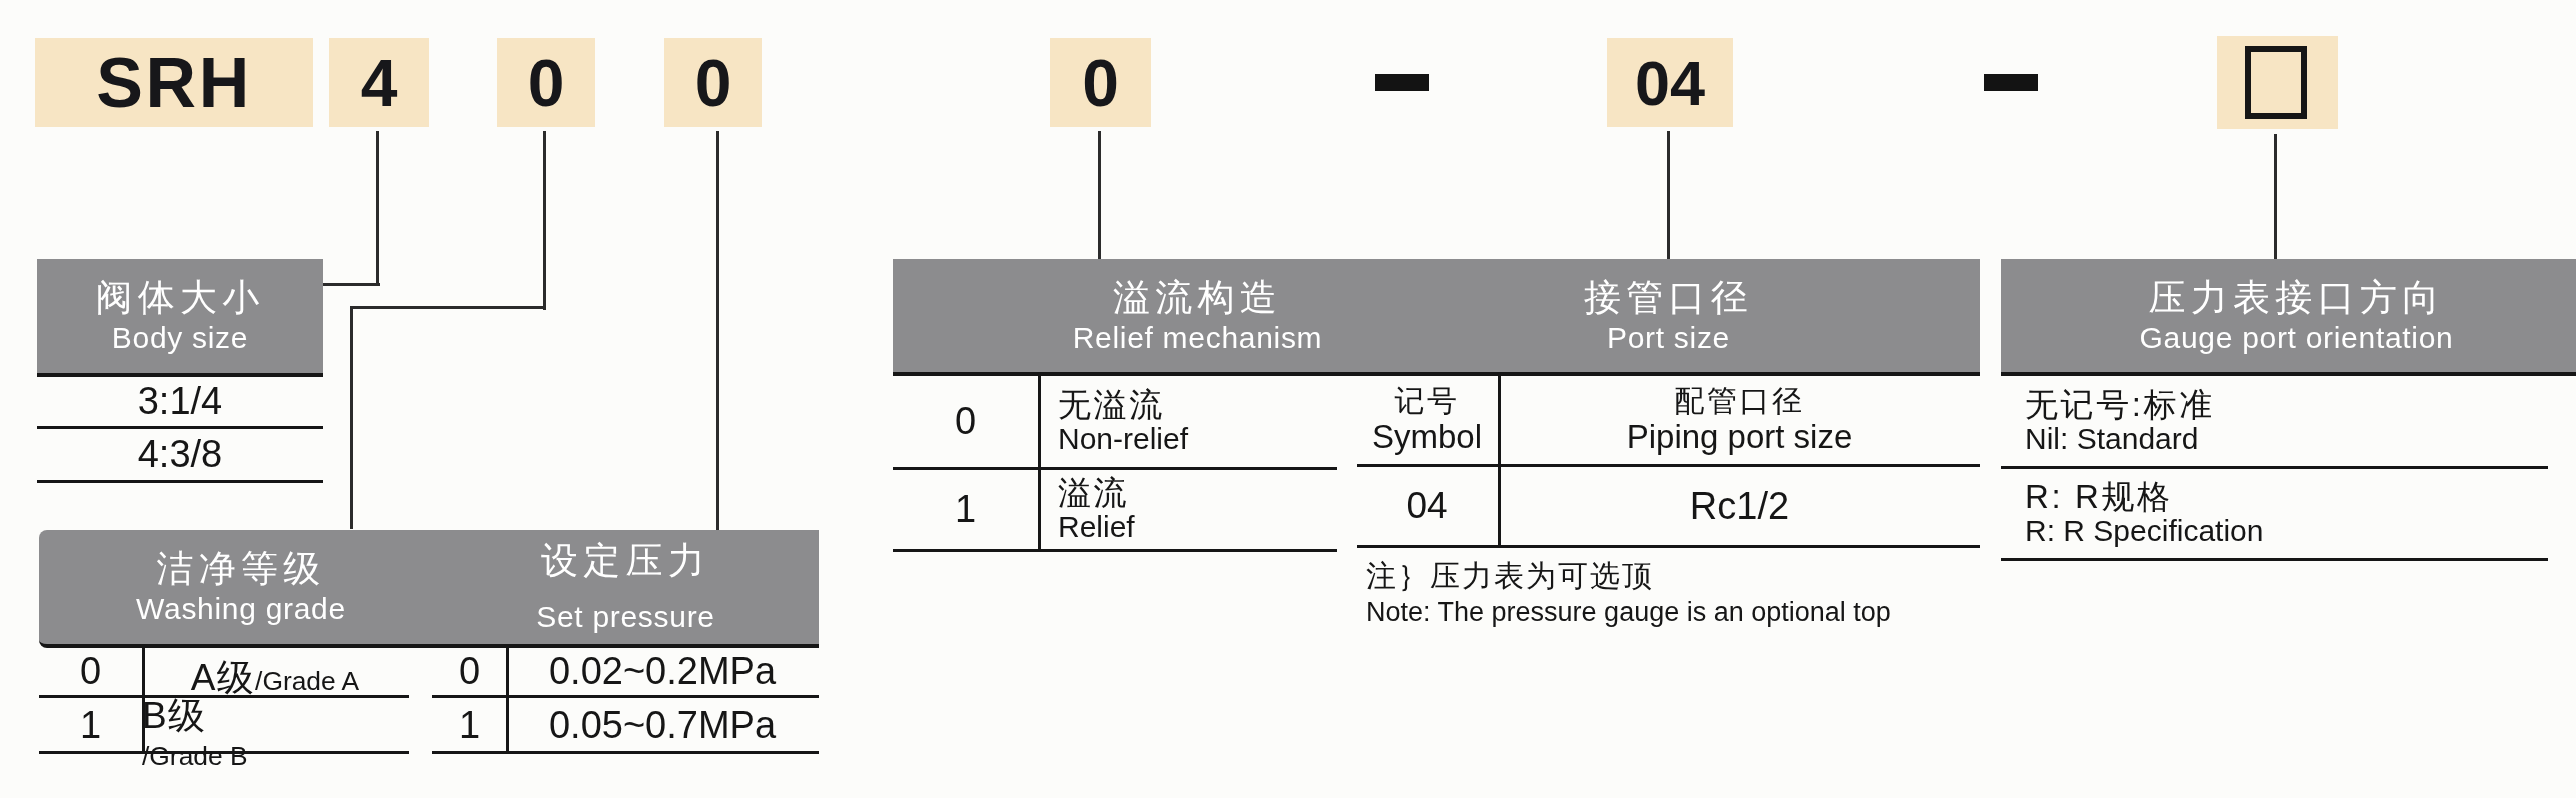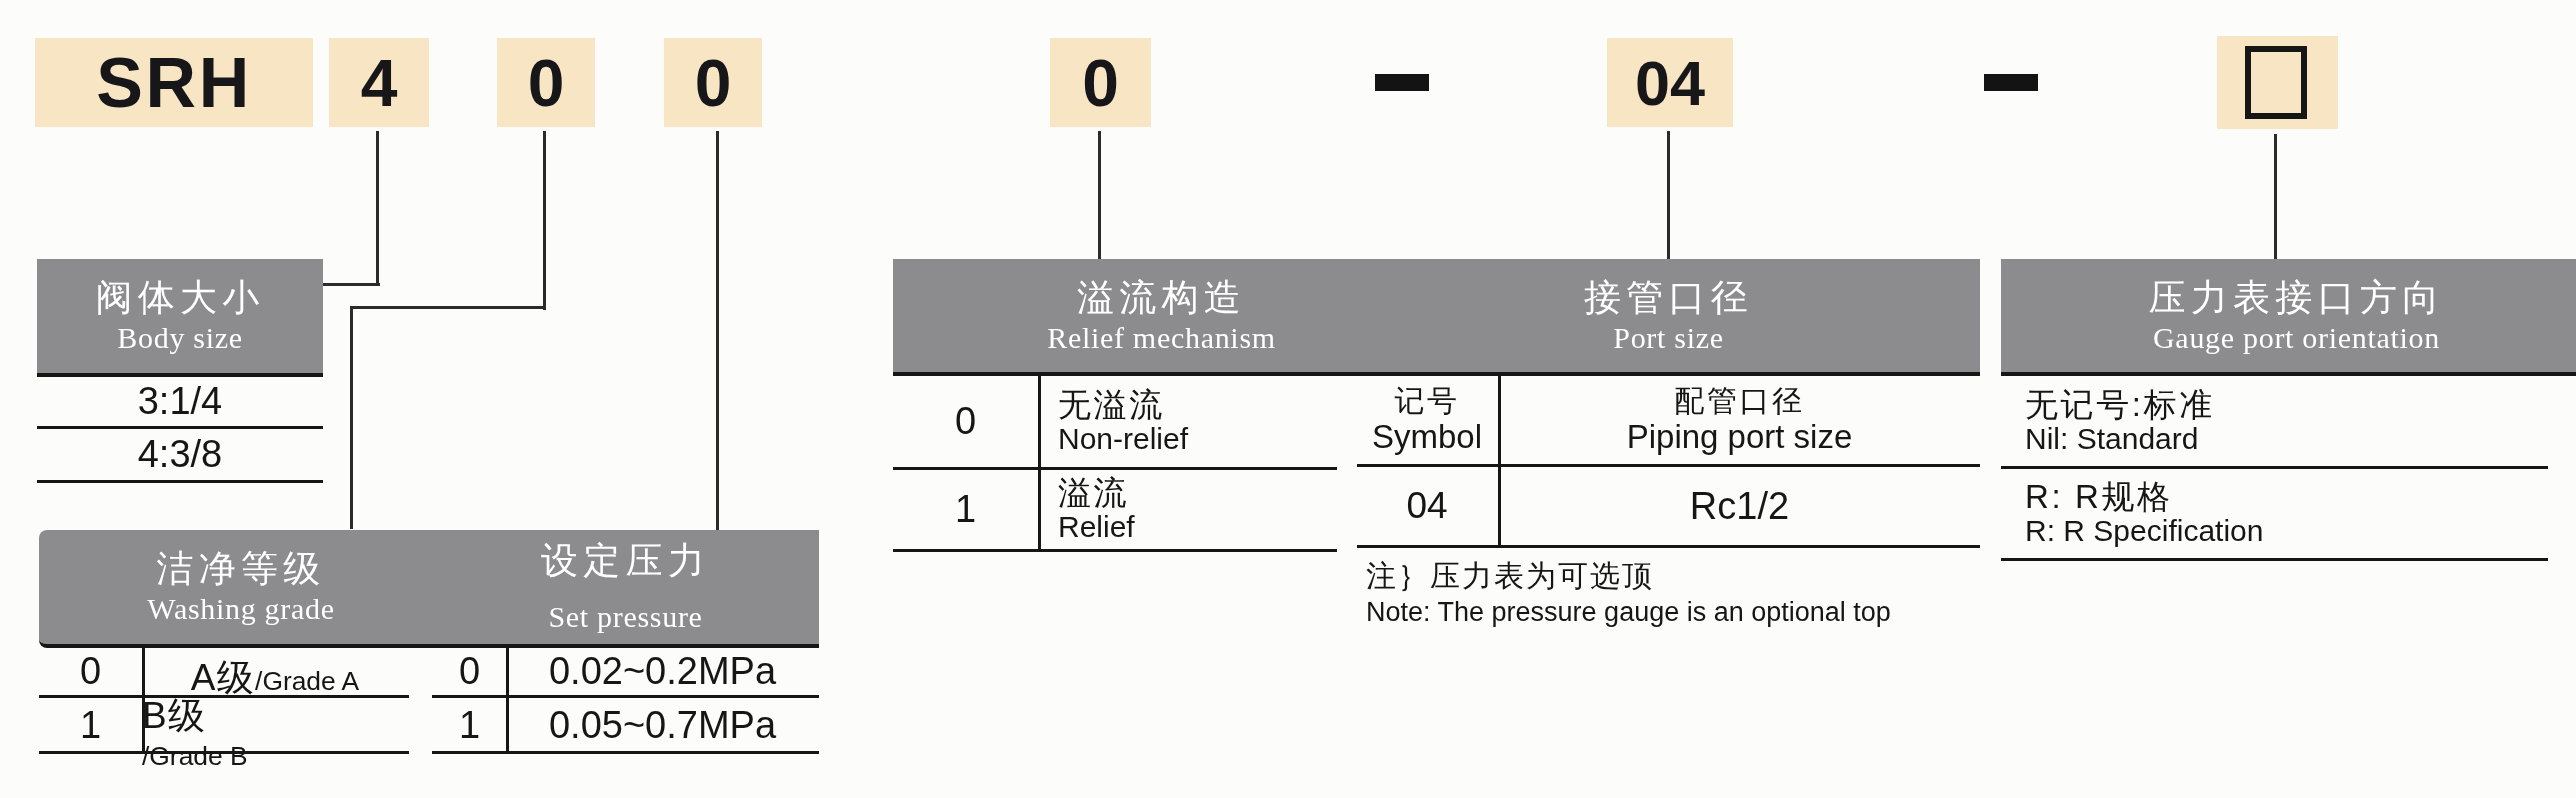--- a/index.html
+++ b/index.html
@@ -5,21 +5,21 @@
   html,body{margin:0;padding:0;background:#ffffff;}
   #canvas{position:relative;width:2576px;height:799px;background:#fcfcfa;
           font-family:"Liberation Sans","DejaVu Sans",sans-serif;color:#161616;overflow:hidden;}
   .codebox{position:absolute;top:38px;height:89px;background:#f7e5c4;
            display:flex;align-items:center;justify-content:center;
            font-weight:700;font-size:66px;color:#17171a;}
   .dash{position:absolute;top:74px;height:17px;background:#131313;}
   .conn{position:absolute;background:#2b2b2b;}
   .hdr{position:absolute;background:#8c8c8e;border-bottom:4px solid #161616;box-sizing:content-box;
        display:flex;flex-direction:column;align-items:center;justify-content:center;
-       color:#ffffff;line-height:1.18;text-align:center;font-family:Liberation Serif, serif;}
+       color:#ffffff;line-height:1.18;text-align:center;}
   .hdr .zh{font-size:37px;letter-spacing:5.3px;white-space:nowrap;}
   .hdr .en{font-size:30px;letter-spacing:0.7px;white-space:nowrap;}
   .hline{position:absolute;height:2.6px;background:#161616;}
   .vline{position:absolute;width:2.6px;background:#161616;}
   .row{position:absolute;display:flex;align-items:center;justify-content:center;white-space:nowrap;}
   .row.left{justify-content:flex-start;}
   .t58{font-size:38px;} .t56{font-size:37px;}
   .cell2{display:flex;flex-direction:column;align-items:flex-start;justify-content:center;line-height:1.08;}
   .cell2 .zh{font-size:33px;letter-spacing:2.6px;}
   .cell2 .en{font-size:30px;}
@@ -91,21 +91,21 @@
     <span class="en">Set pressure</span>
   </div>
   <div class="row t58" style="left:432px;top:648px;width:75px;height:47px;">0</div>
   <div class="row t58" style="left:506px;top:648px;width:313px;height:47px;">0.02~0.2MPa</div>
   <div class="hline" style="left:432px;top:695px;width:387px;"></div>
   <div class="row t58" style="left:432px;top:698px;width:75px;height:54px;">1</div>
   <div class="row t58" style="left:506px;top:698px;width:313px;height:54px;">0.05~0.7MPa</div>
   <div class="hline" style="left:432px;top:751px;width:387px;"></div>
   <div class="vline" style="left:506px;top:648px;height:106px;"></div>
 
-  <div class="hdr" style="left:893px;top:259px;width:537px;height:113px;">
+  <div class="hdr" style="left:893px;top:259px;width:537px;height:113px;padding-left:36px;">
     <span class="zh">溢流构造</span>
     <span class="en">Relief mechanism</span>
   </div>
   <div class="row t58" style="left:893px;top:376px;width:145px;height:91px;">0</div>
   <div class="row left" style="left:1058px;top:376px;width:278px;height:91px;">
     <div class="cell2">
       <span class="zh">无溢流</span>
       <span class="en">Non-relief</span>
     </div>
   </div>

